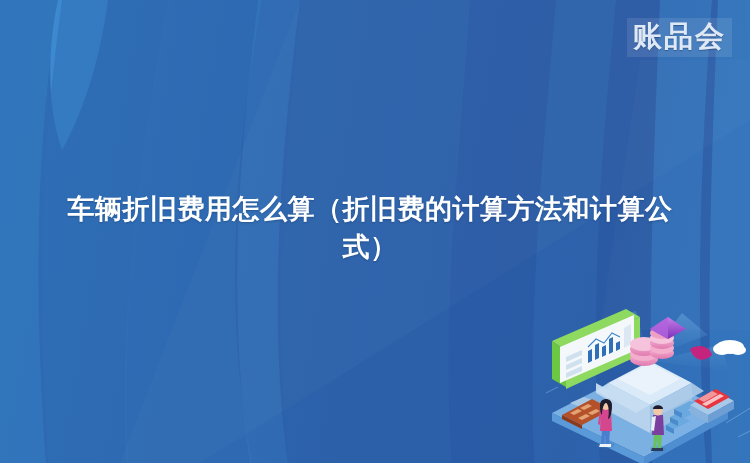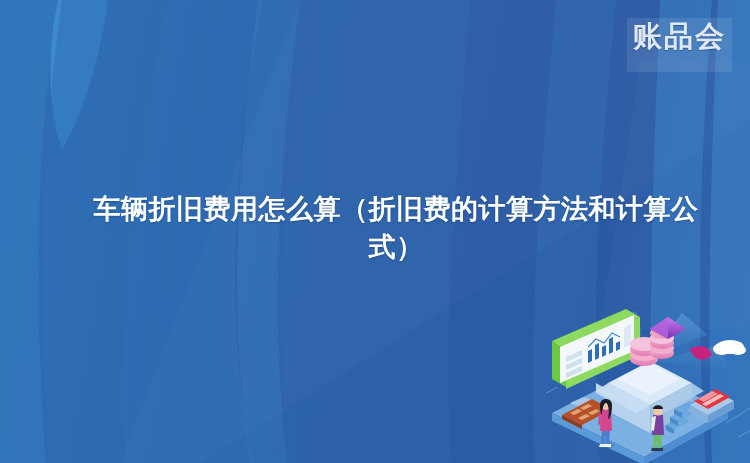--- a/index.html
+++ b/index.html
@@ -28,36 +28,36 @@
     width: 750px;
     height: 463px;
     display: block;
   }
 
   
   .logo {
     position: absolute;
     top: 18px;
     right: 18px;
-    padding: 2px 6px 19px 6px;
+    padding: 2px 6px 4px 6px;
     background: rgba(255,255,255,0.10);
     color: #dfe9f6;
     font-size: 29px;
     font-weight: bold;
     letter-spacing: 2px;
     line-height: 1.15;
     text-shadow: 0 1px 1px rgba(20,50,95,0.45);
     font-family: Liberation Sans, sans-serif;
     user-select: none;
   }
 
   
   .title {
     position: absolute;
-    left: 70px;
+    left: 44px;
     top: 190px;
     width: 652px;
     text-align: center;
     color: #ffffff;
     font-size: 27px;
     font-weight: bold;
     line-height: 38px;
     letter-spacing: 0.5px;
     text-shadow: 0 1px 2px rgba(15,45,90,0.35);
     font-family: "DejaVu Sans", "Liberation Sans", sans-serif;

